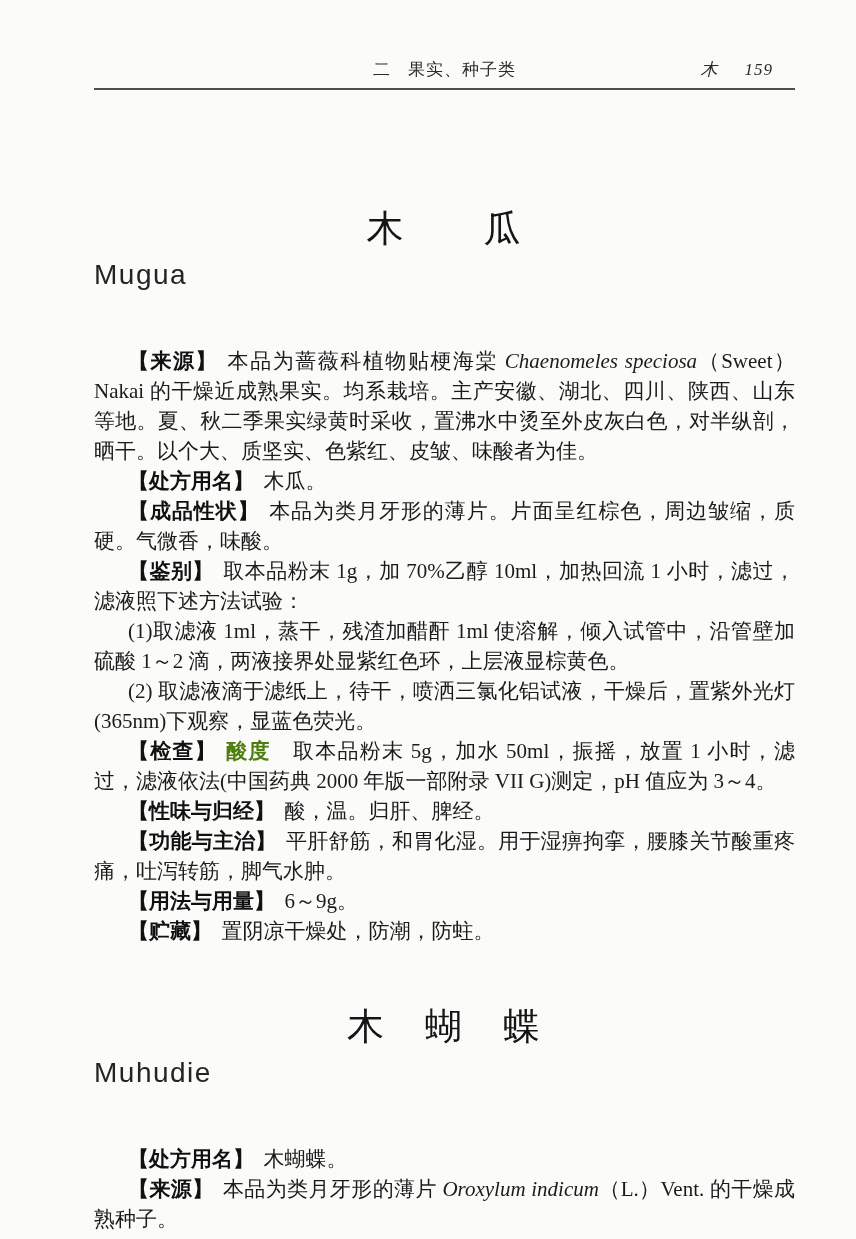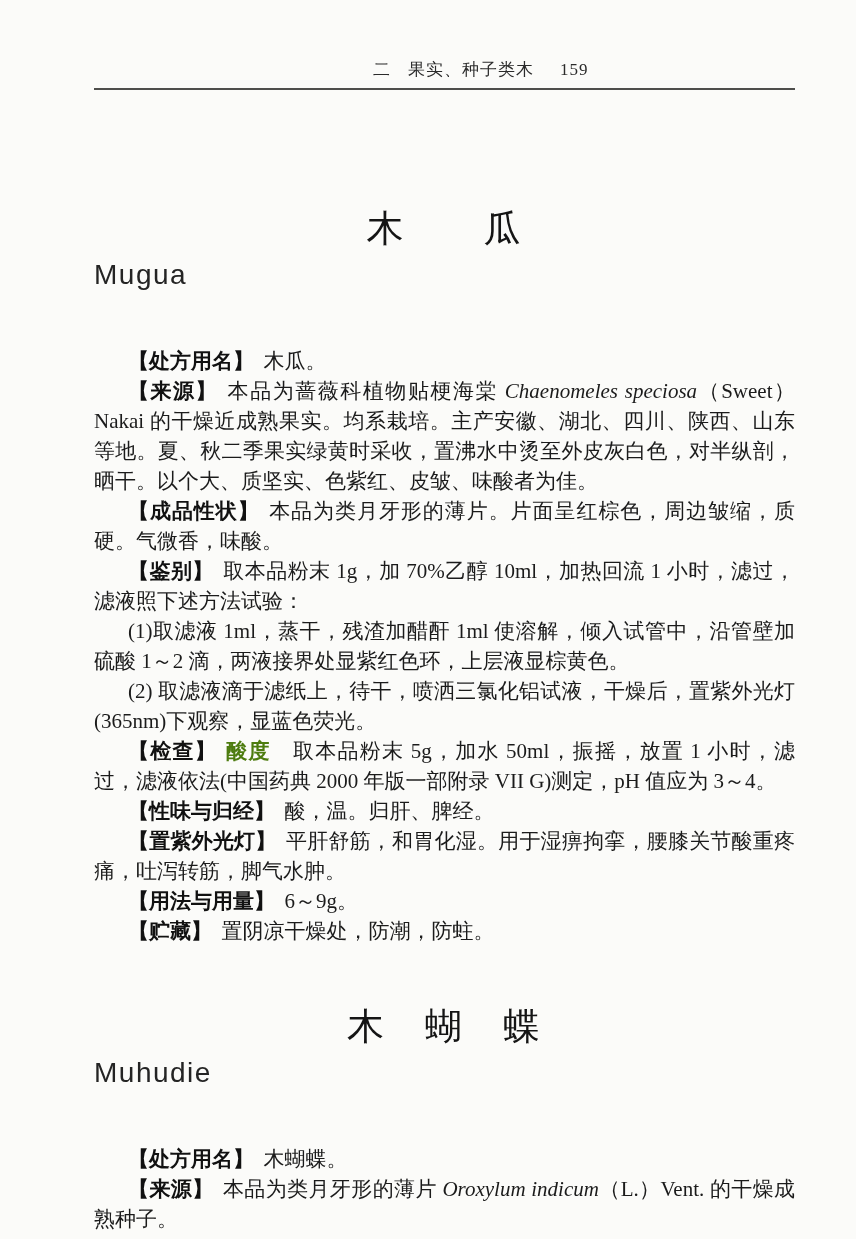--- a/index.html
+++ b/index.html
@@ -20,21 +20,21 @@
     display: grid;
     grid-template-columns: 1fr auto 1fr;
     align-items: baseline;
     font-size: 17px;
     letter-spacing: 1px;
     color: #2b2b2b;
   }
   .h-left { }
   .h-center { text-align: center; }
   .h-center .chap-gap { display: inline-block; width: 1em; }
-  .h-right { padding-right: 22px; }
+  .h-right { text-align: right; padding-right: 22px; font-style: italic; }
   .h-right .sect-char { margin-right: 26px; }
   .header-rule {
     margin-top: 7px;
     border-top: 2px solid #4e4e4c;
     height: 0;
   }
   
   .entry { }
   #entries .entry:nth-child(1) { margin-top: 116px; }
   #entries .entry:nth-child(2) { margin-top: 58px; }
@@ -94,29 +94,29 @@
     </div>
   </header>
 
   <div class="header-rule"></div>
 
   <main id="entries">
   <section class="entry">
     <h1 class="entry-title">木　　瓜</h1>
     <div class="entry-pinyin">Mugua</div>
     <div class="paragraphs">
+          <p class="para"><span class="label">【来源】</span><span>本品为蔷薇科植物贴梗海棠 </span><span class="latin-italic">Chaenomeles speciosa</span><span>（Sweet）Nakai 的干燥近成熟果实。均系栽培。主产安徽、湖北、四川、陕西、山东等地。夏、秋二季果实绿黄时采收，置沸水中烫至外皮灰白色，对半纵剖，晒干。以个大、质坚实、色紫红、皮皱、味酸者为佳。</span></p>
           <p class="para"><span class="label">【处方用名】</span><span>木瓜。</span></p>
-          <p class="para"><span class="label">【来源】</span><span>本品为蔷薇科植物贴梗海棠 </span><span class="latin-italic">Chaenomeles speciosa</span><span>（Sweet）Nakai 的干燥近成熟果实。均系栽培。主产安徽、湖北、四川、陕西、山东等地。夏、秋二季果实绿黄时采收，置沸水中烫至外皮灰白色，对半纵剖，晒干。以个大、质坚实、色紫红、皮皱、味酸者为佳。</span></p>
           <p class="para"><span class="label">【成品性状】</span><span>本品为类月牙形的薄片。片面呈红棕色，周边皱缩，质硬。气微香，味酸。</span></p>
           <p class="para"><span class="label">【鉴别】</span><span>取本品粉末 1g，加 70%乙醇 10ml，加热回流 1 小时，滤过，滤液照下述方法试验：</span></p>
           <p class="para"><span>(1)取滤液 1ml，蒸干，残渣加醋酐 1ml 使溶解，倾入试管中，沿管壁加硫酸 1～2 滴，两液接界处显紫红色环，上层液显棕黄色。</span></p>
           <p class="para"><span>(2) 取滤液滴于滤纸上，待干，喷洒三氯化铝试液，干燥后，置紫外光灯(365nm)下观察，显蓝色荧光。</span></p>
           <p class="para"><span class="label">【检查】</span><span class="bold-run">酸度　</span><span>取本品粉末 5g，加水 50ml，振摇，放置 1 小时，滤过，滤液依法(中国药典 2000 年版一部附录 VII G)测定，pH 值应为 3～4。</span></p>
           <p class="para"><span class="label">【性味与归经】</span><span>酸，温。归肝、脾经。</span></p>
-          <p class="para"><span class="label">【置紫外光灯】</span><span>平肝舒筋，和胃化湿。用于湿痹拘挛，腰膝关节酸重疼痛，吐泻转筋，脚气水肿。</span></p>
+          <p class="para"><span class="label">【功能与主治】</span><span>平肝舒筋，和胃化湿。用于湿痹拘挛，腰膝关节酸重疼痛，吐泻转筋，脚气水肿。</span></p>
           <p class="para"><span class="label">【用法与用量】</span><span>6～9g。</span></p>
           <p class="para"><span class="label">【贮藏】</span><span>置阴凉干燥处，防潮，防蛀。</span></p>
         </div>
   </section>
 
   <section class="entry">
     <h1 class="entry-title">木　蝴　蝶</h1>
     <div class="entry-pinyin">Muhudie</div>
     <div class="paragraphs">
           <p class="para"><span class="label">【处方用名】</span><span>木蝴蝶。</span></p>

